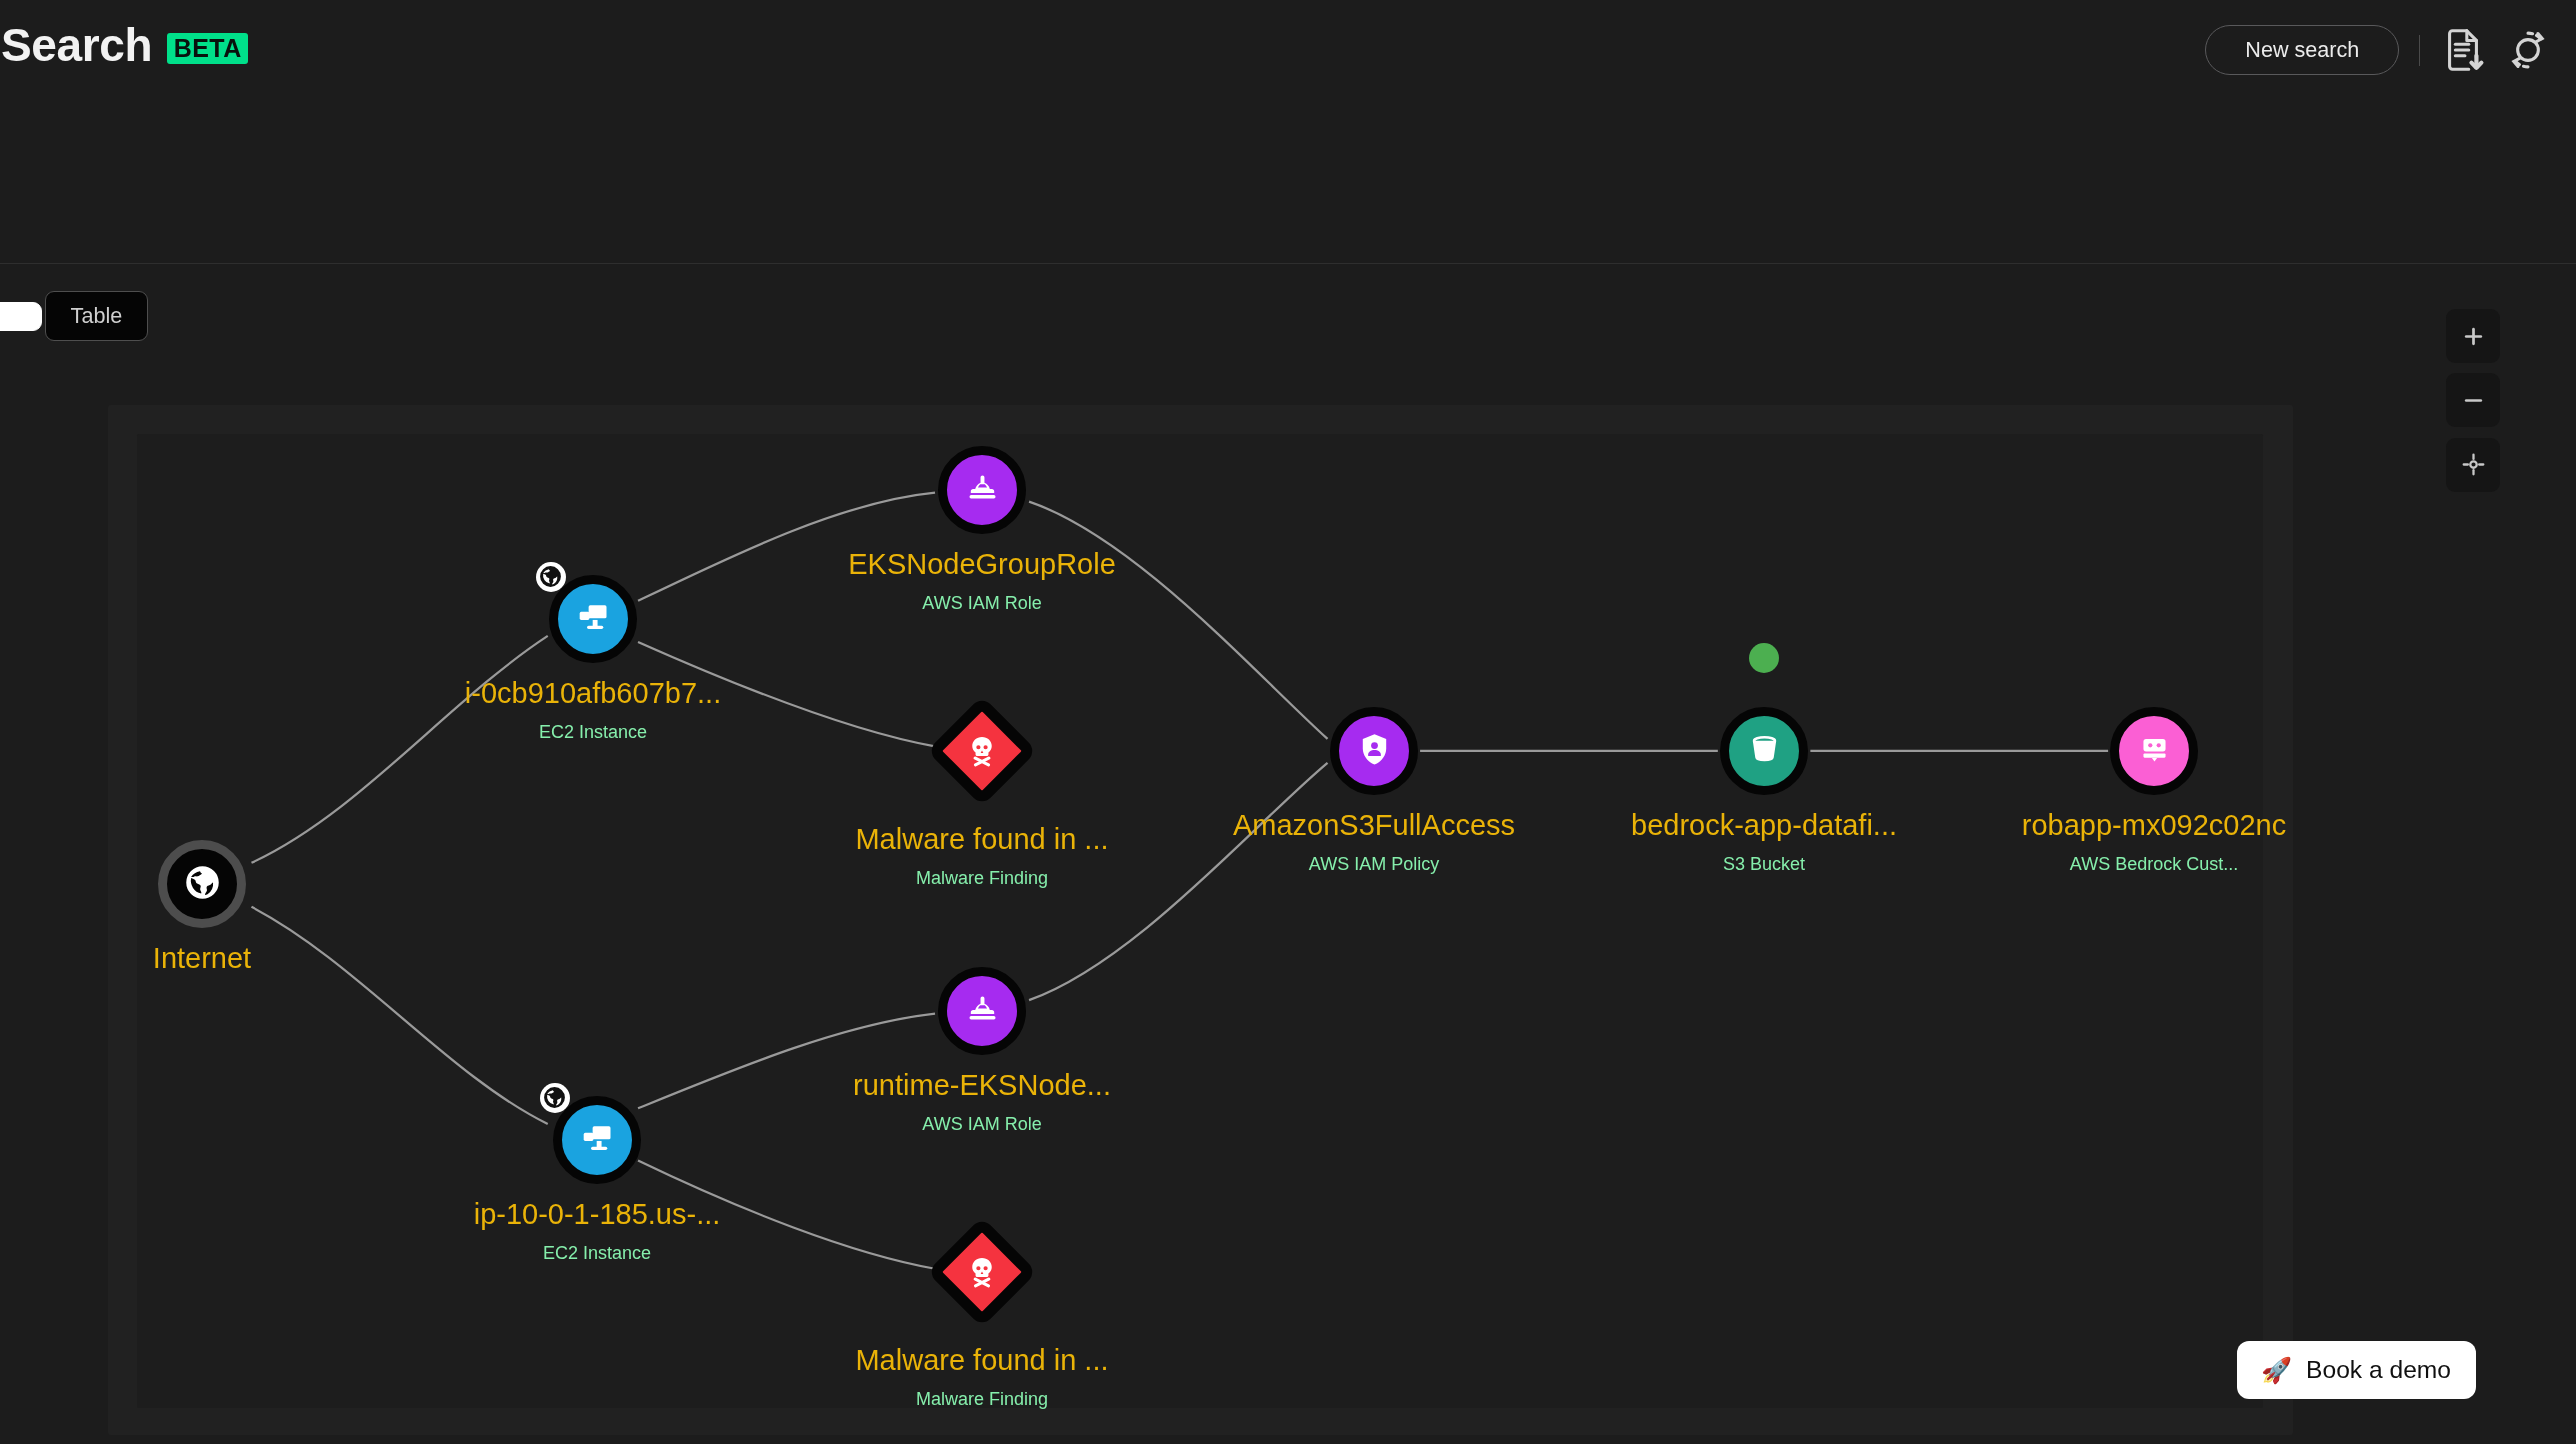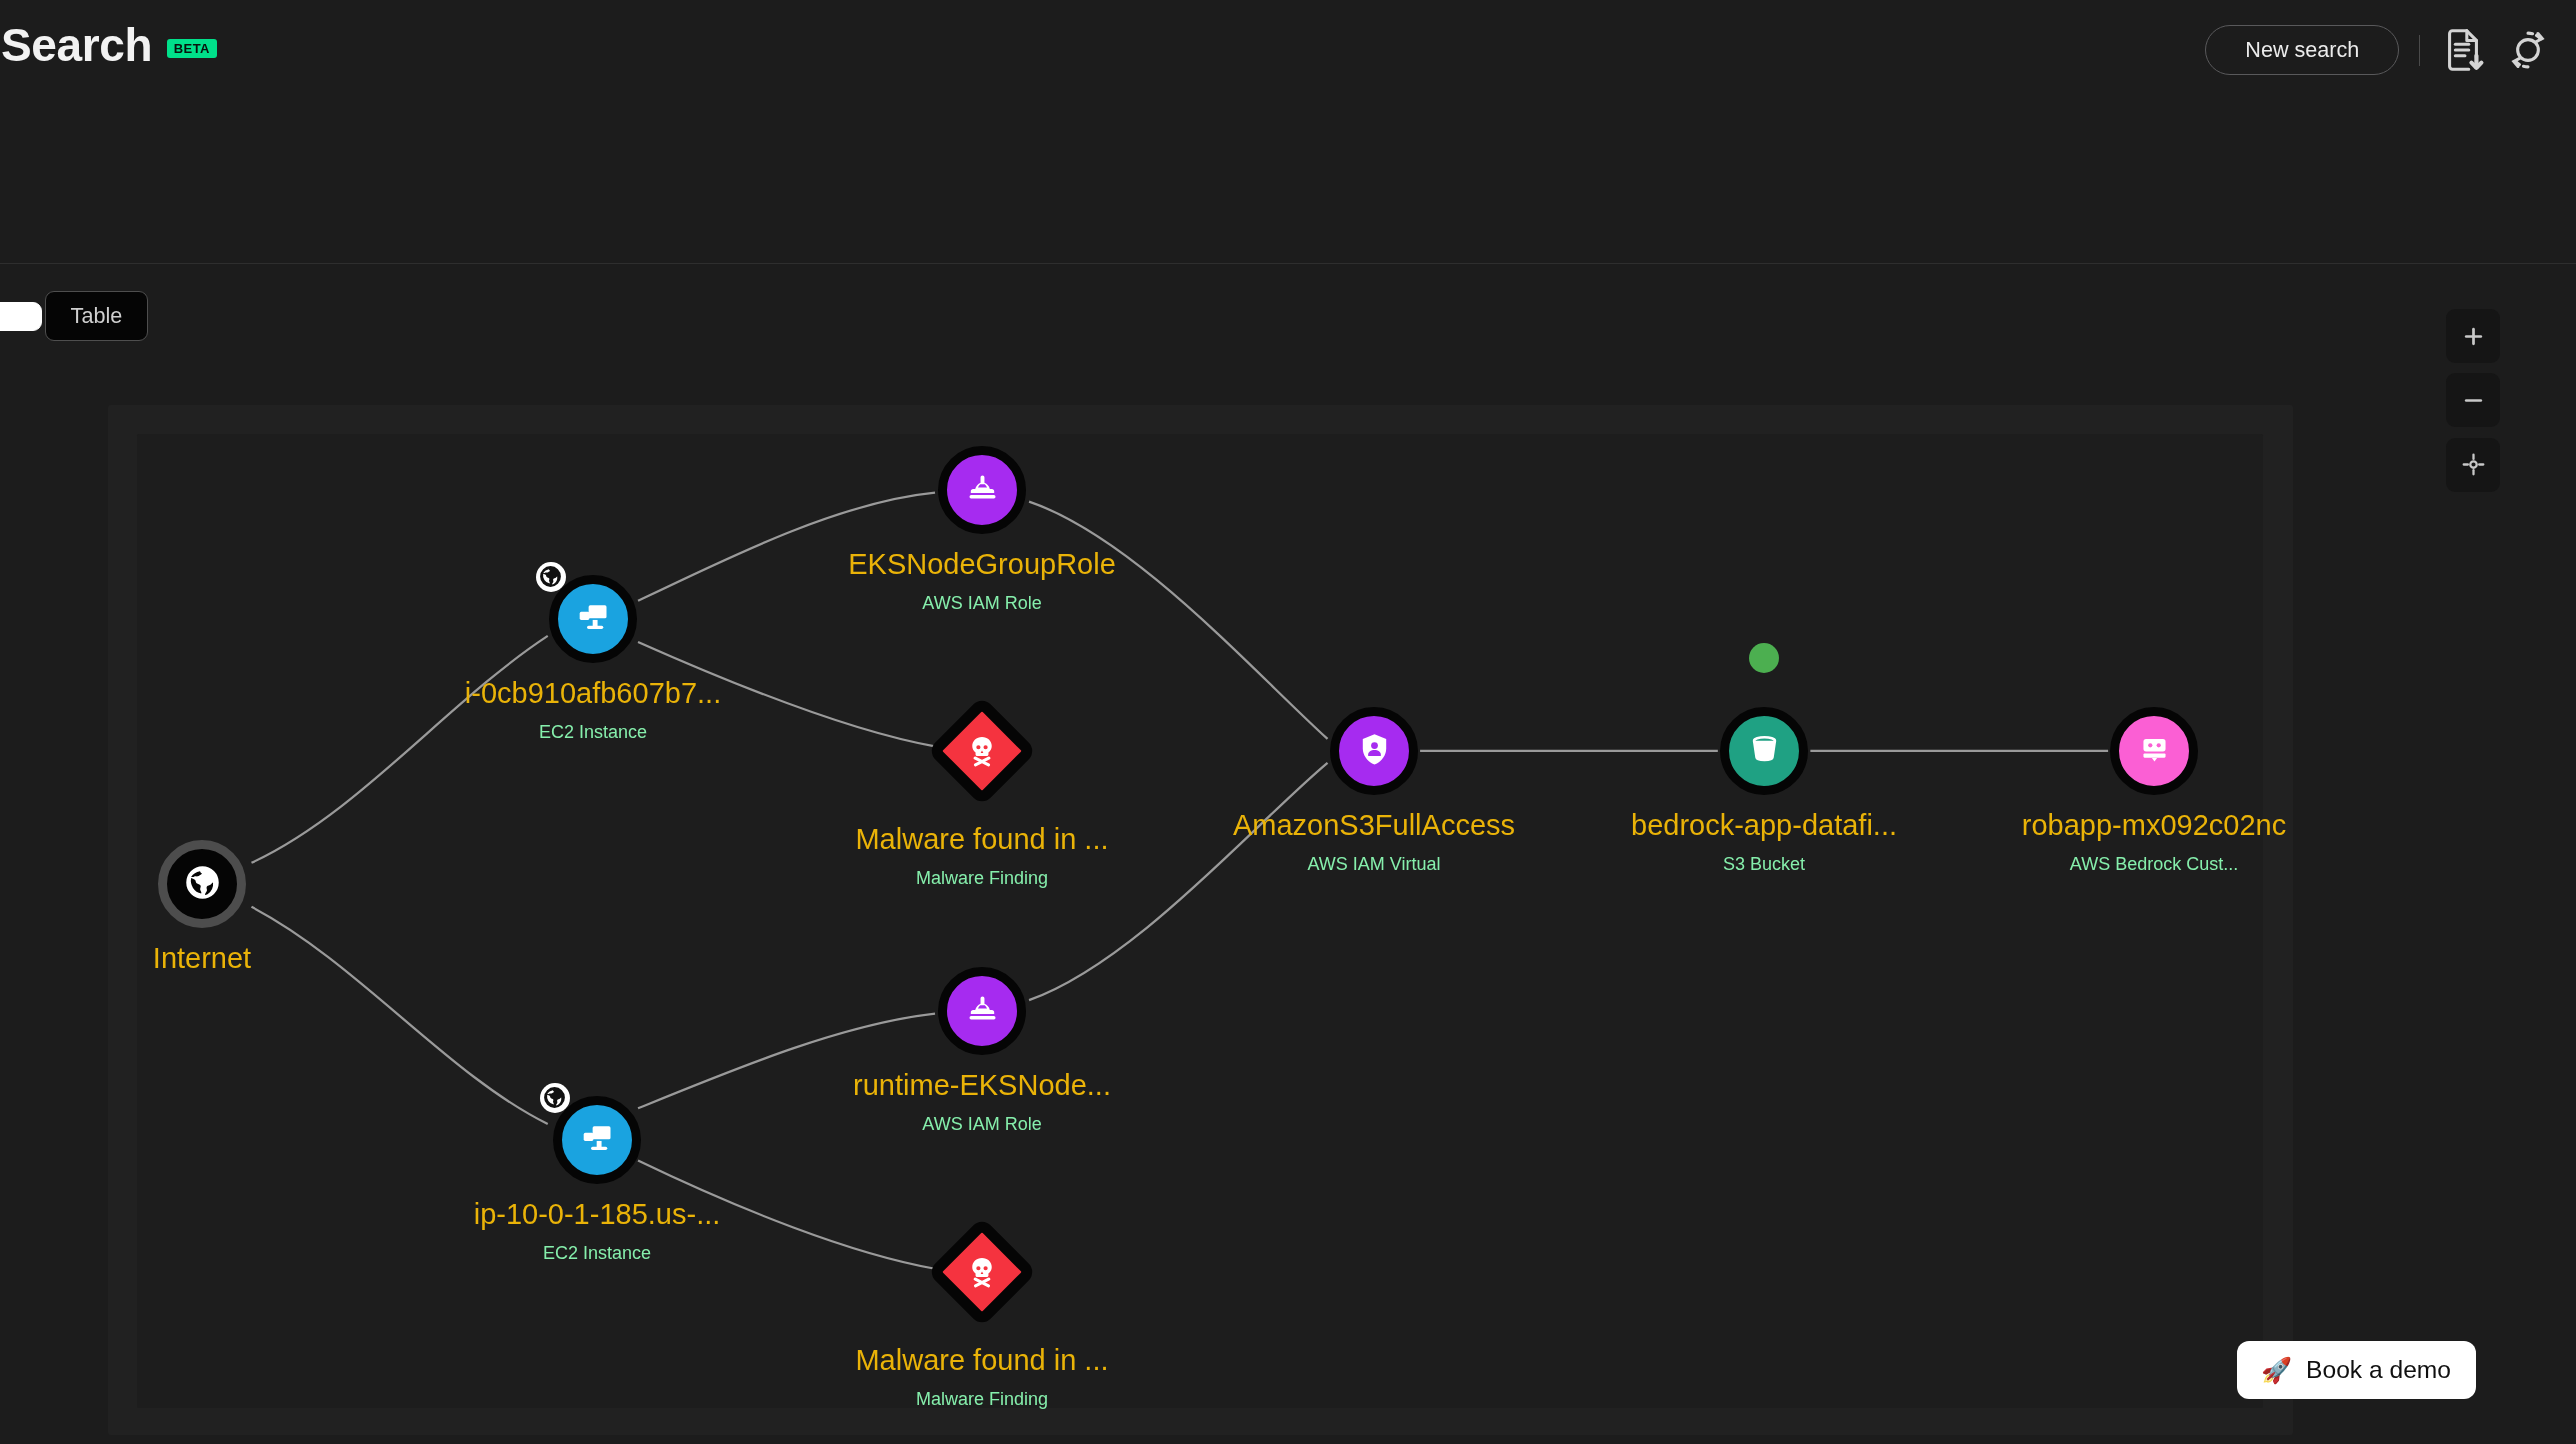--- a/index.html
+++ b/index.html
@@ -12,21 +12,21 @@
   #root { position: relative; width: 2576px; height: 1445px; background: #1c1c1c; }
 
   
   .header { position: absolute; left: 0; top: 0; width: 2576px; height: 112px; }
   .title-wrap { position: absolute; left: -39px; top: 22.4px; display: flex; align-items: center; gap: 15px; }
   .page-title {
     font-size: 46px; font-weight: 600; color: #f2f2f2; letter-spacing: -0.4px;
     white-space: nowrap; line-height: 1;
   }
   .beta-badge {
-    background: #00e08a; color: #08120d; font-size: 13px; font-weight: 700;
+    background: #00e08a; color: #08120d; font-size: 25px; font-weight: 700;
     padding: 3px 6.7px 3.7px; border-radius: 3px; letter-spacing: 0.4px; line-height: 1;
     align-self: center; margin-top: 6px;
   }
   .header-right { position: absolute; right: 25px; top: 25px; display: flex; align-items: center; gap: 19.4px; }
   .new-search-btn {
     border: 0.7px solid #59595b; border-radius: 30px; background: transparent;
     color: #ececec; font-size: 21.6px; padding: 13.4px 39px; line-height: 1;
     font-family: "Liberation Sans", sans-serif; cursor: pointer; white-space: nowrap; text-align: right;
   }
   .hdr-divider { width: 1.5px; height: 31px; background: #4a4a4a; }
@@ -313,21 +313,21 @@
       <span class="ico">
         <svg viewBox="0 0 24 24" fill="#ffffff">
             <path d="M12 2.6 4.8 5.5v5.9c0 4.3 3 8.3 7.2 9.9 4.2-1.6 7.2-5.6 7.2-9.9V5.5L12 2.6z"></path>
             <circle cx="12" cy="9.6" r="2.1" fill="#a62bf0"></circle>
             <path d="M12 12.3c-2.2 0-3.9 1.2-3.9 2.7v1h7.8v-1c0-1.5-1.7-2.7-3.9-2.7z" fill="#a62bf0"></path>
           </svg>
       </span>
     </div>
     <div class="node-label">
       <div class="nl-title">AmazonS3FullAccess</div>
-      <div class="nl-sub">AWS IAM Virtual</div>
+      <div class="nl-sub">AWS IAM Policy</div>
     </div>
   </div>
 
   <div class="node" style="left:1764px; top:751px;">
     <div class="status-dot" style="background:#4caf50;"></div>
     <div class="node-shape" style="background:#1fa183;">
       <span class="ico">
         <svg viewBox="0 0 24 24" fill="none" stroke="#ffffff" stroke-width="1.6">
             <ellipse cx="12" cy="6.6" rx="6.4" ry="2.1"></ellipse>
             <path d="M5.6 6.6l1.5 10.2c.1.9 2.3 1.6 4.9 1.6s4.8-.7 4.9-1.6l1.5-10.2" fill="#ffffff" stroke="#ffffff"></path>

